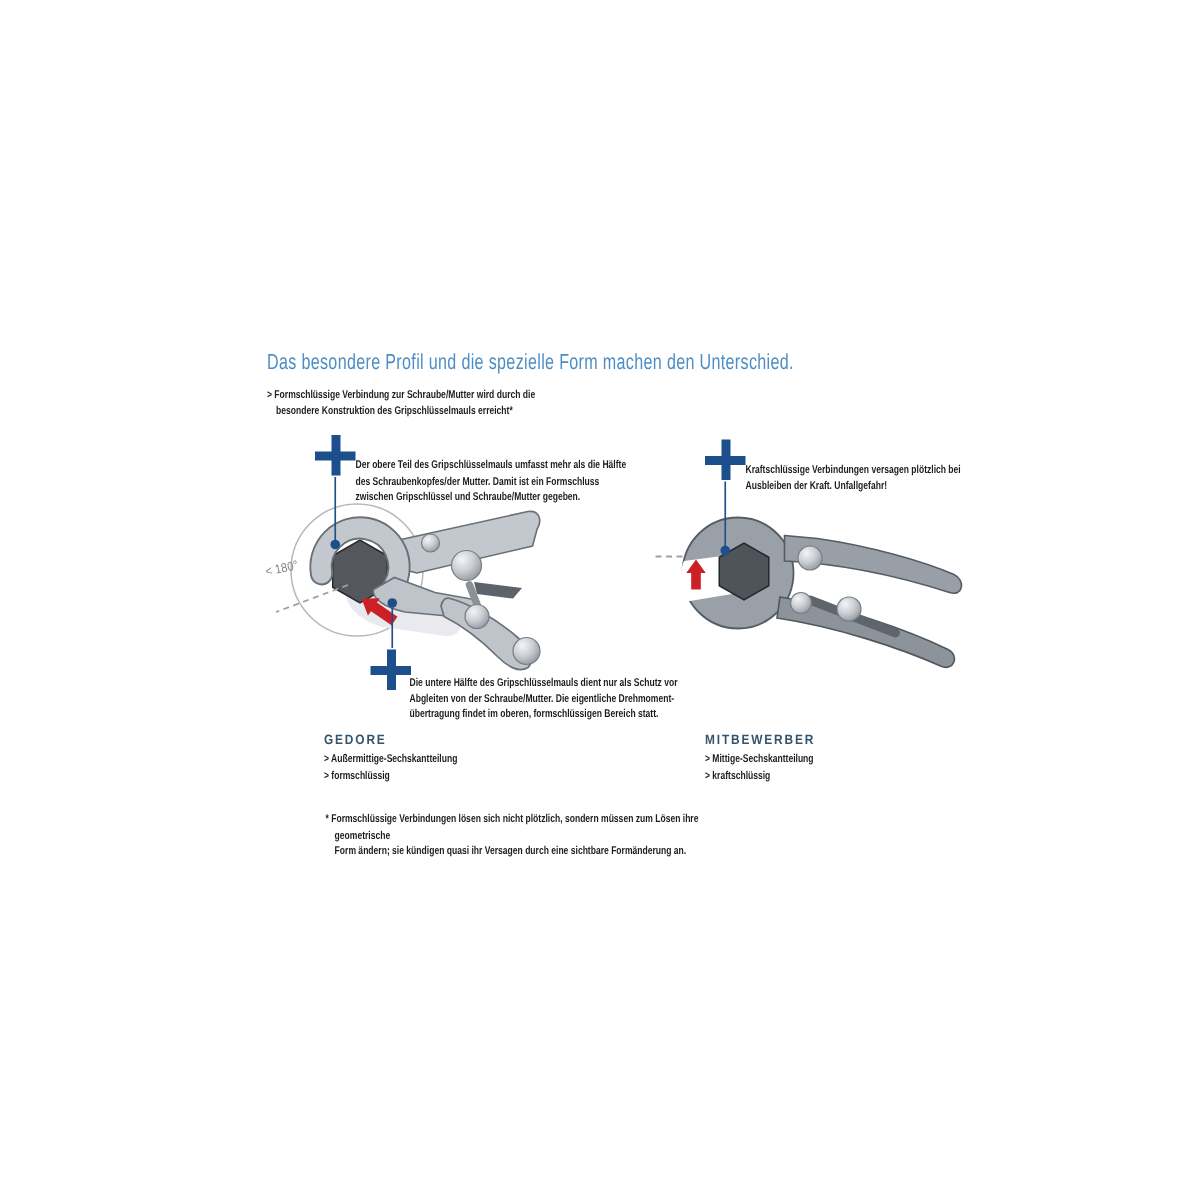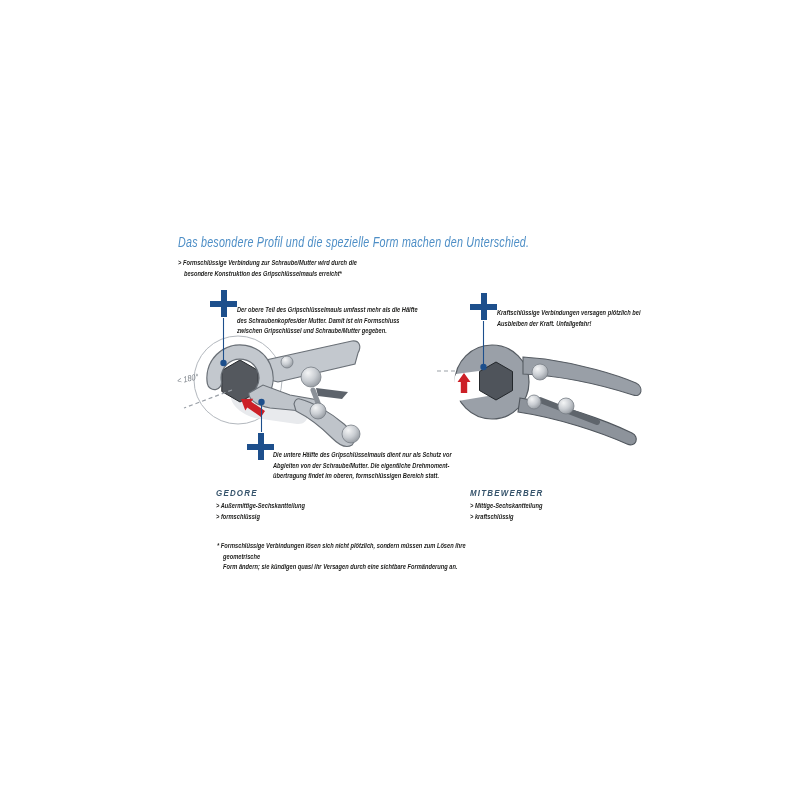--- a/index.html
+++ b/index.html
@@ -1,17 +1,17 @@
 <!DOCTYPE html>
 <html><head>
 <meta charset="utf-8">
 <style>
   html,body{margin:0;padding:0;width:800px;height:800px;background:#ffffff;overflow:hidden;
     font-family:"Liberation Sans",sans-serif;}
-  .stage{position:relative;width:800px;height:800px;background:#fff;font-style:italic;}
+  .stage{position:relative;width:800px;height:800px;background:#fff;}
   .abs{position:absolute;}
   .title{left:178px;top:234px;font-size:14.5px;letter-spacing:.3px;color:#4d8ec6;
     transform:scaleX(.74);transform-origin:0 0;white-space:nowrap;font-weight:400;}
   .sm{font-weight:bold;font-size:7.5px;line-height:1.42;color:#1d1d1b;
     transform:scaleX(.76);transform-origin:0 0;white-space:pre-line;}
   .hang{padding-left:8px;text-indent:-8px;}
   .intro{left:178px;top:258px;width:260px;}
   .ann1{left:237px;top:305px;width:290px;}
   .ann2{left:497px;top:308px;width:200px;}
   .ann3{left:273px;top:450px;width:280px;}

